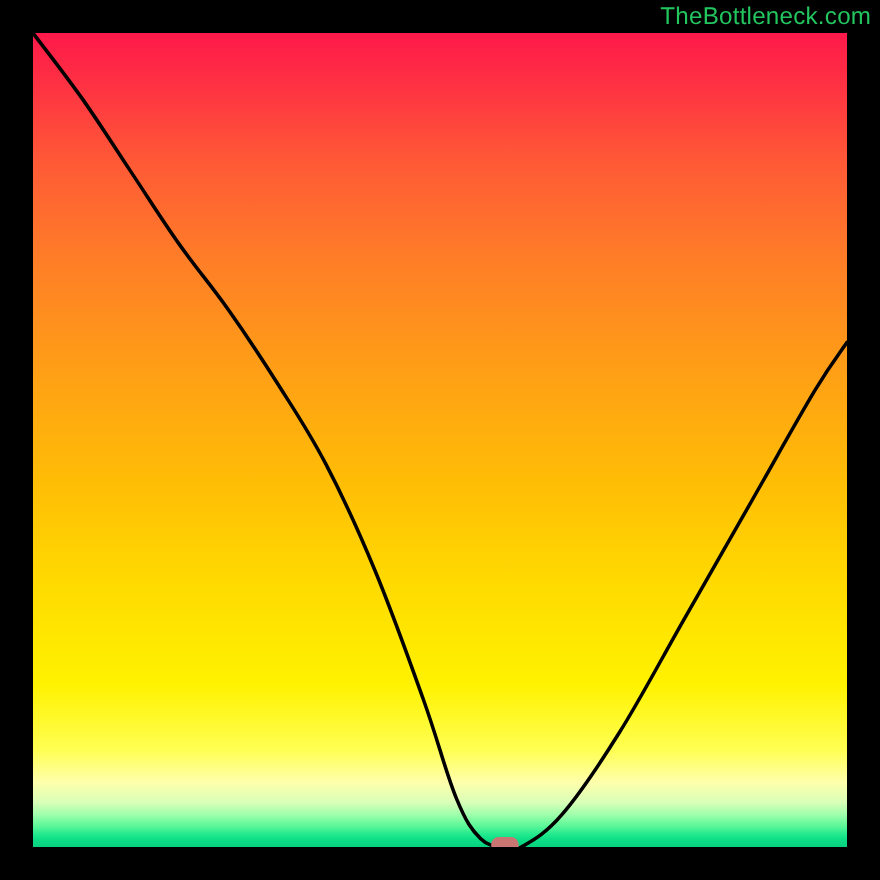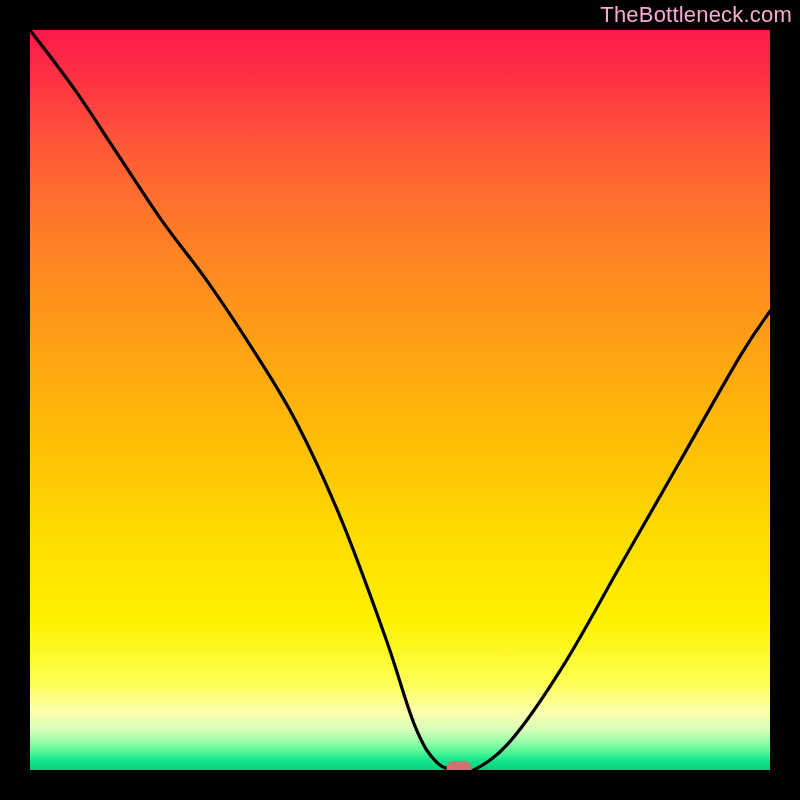--- a/index.html
+++ b/index.html
@@ -14,21 +14,21 @@
   .frame {
     position: relative;
     width: 800px;
     height: 800px;
     background: #000;
   }
   .watermark {
     position: absolute;
     top: 2px;
     right: 8px;
-    color: #f9a8d4;
+    color: #22c55e;
     font-size: 22px;
     letter-spacing: 0.2px;
     z-index: 20;
   }
   .plot {
     position: absolute;
     left: 30px;
     top: 30px;
     width: 740px;
     height: 740px;

